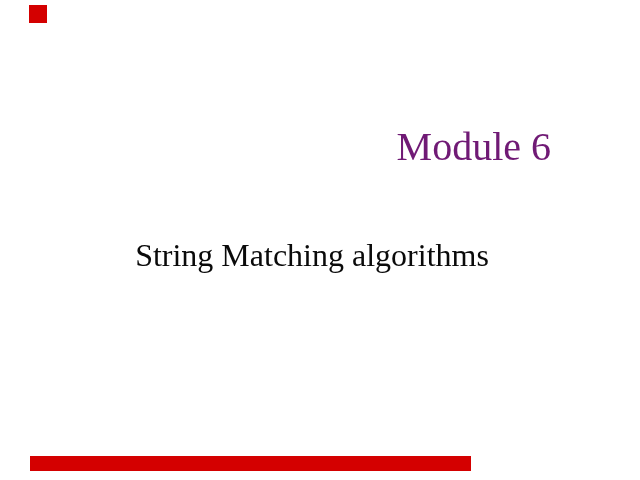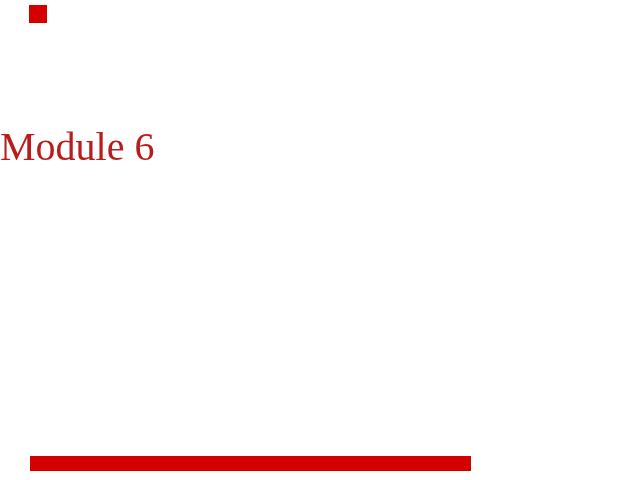--- a/index.html
+++ b/index.html
@@ -36,22 +36,22 @@
   }
   .title {
     position: absolute;
     left: 0;
     top: 123px;
     width: 551px;
     margin: 0;
     font-size: 40px;
     font-weight: normal;
     line-height: 48px;
-    text-align: left;
-    color: #b91c1c;
+    text-align: right;
+    color: #701a75;
     white-space: nowrap;
   }
   .subtitle {
     position: absolute;
     left: 0;
     top: 231px;
     width: 624px;
     text-align: center;
     color: #0a0a0a;
   }
@@ -64,17 +64,18 @@
 </head>
 <body style="background-color: rgb(255, 255, 255); color: rgb(10, 10, 10);">
 
 <div class="slide">
 
   <div class="accent square" style="background-color: rgb(212, 0, 0);"></div>
 
   <h1 class="title">Module 6</h1>
 
   <div class="subtitle">
+    <div class="subtitle-line">String Matching algorithms</div>
   </div>
 
   <div class="accent bar" style="background-color: rgb(212, 0, 0);"></div>
 
 </div>
 
 </body></html>

